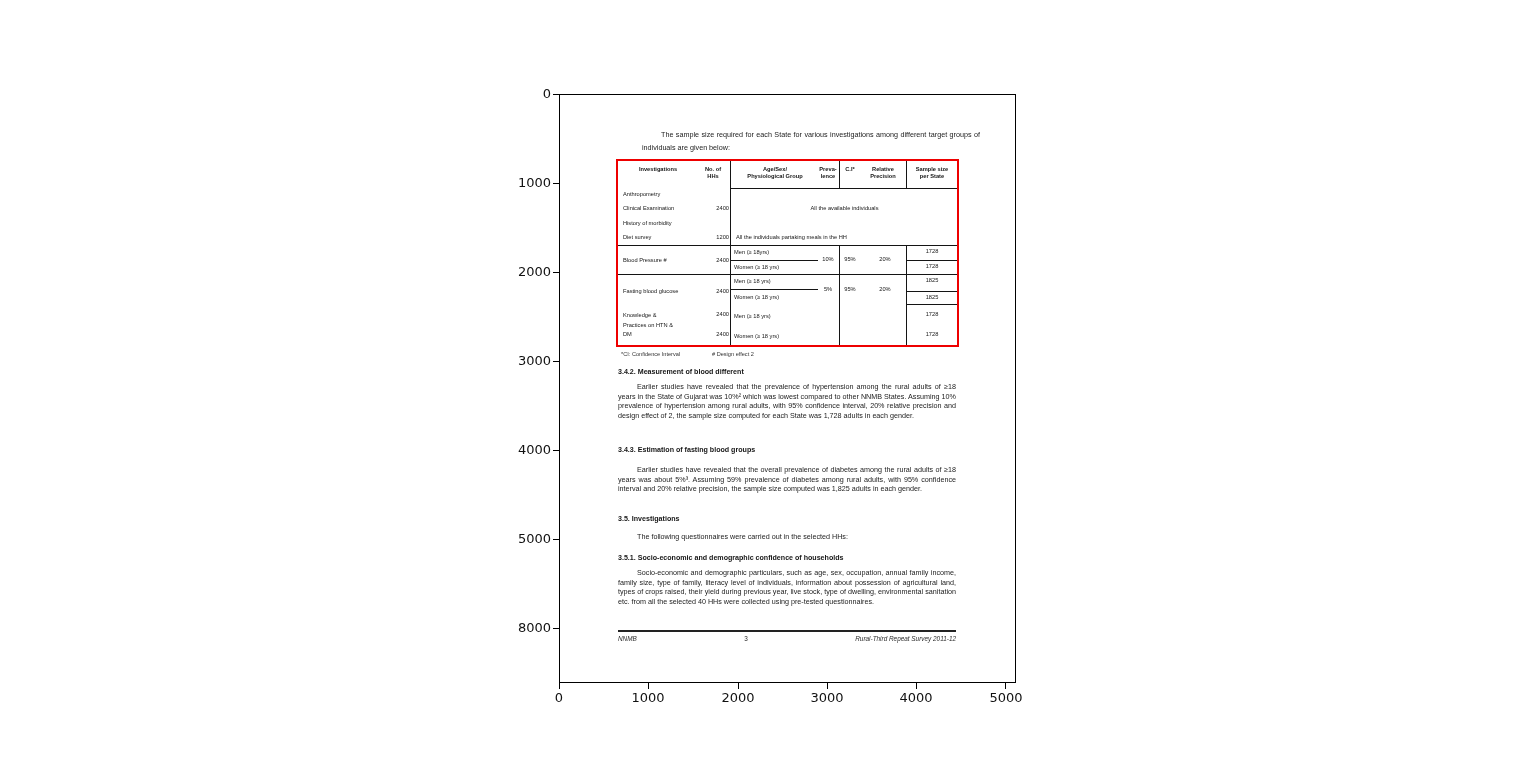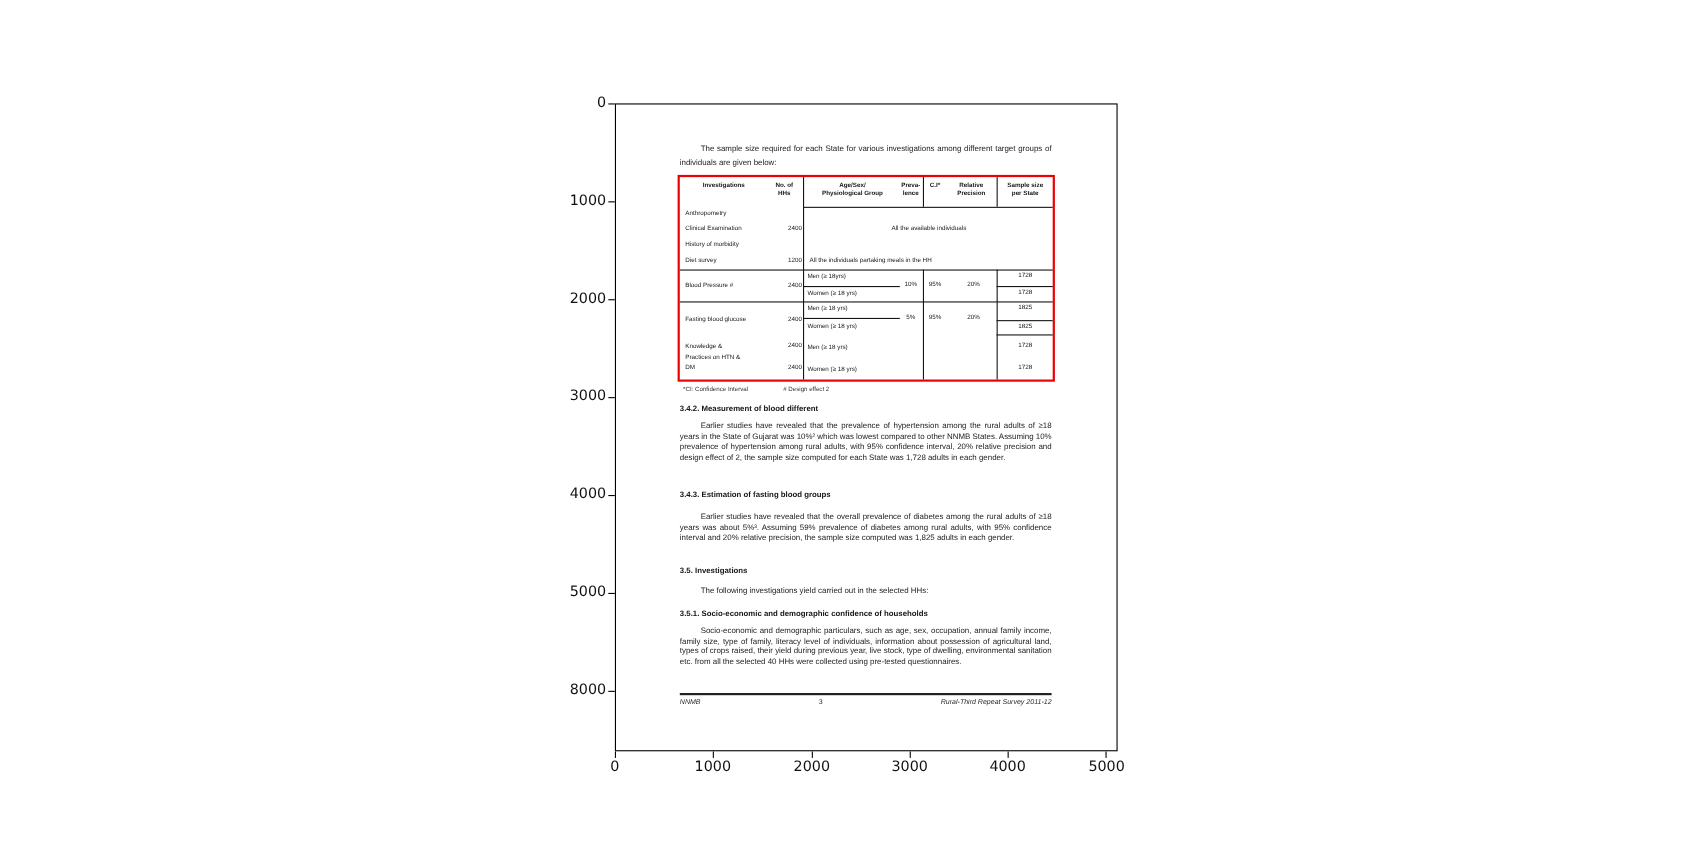--- a/index.html
+++ b/index.html
@@ -11,21 +11,21 @@
   .tick-label{position:absolute;font-size:13px;color:#111;line-height:16px;
               font-family:"DejaVu Sans","Liberation Sans",sans-serif;}
   .ytl{text-align:right;width:60px;}
   .xtl{text-align:center;width:60px;}
   .tick{position:absolute;background:#000;}
   .ytick{width:6px;height:1px;left:553px;}
   .xtick{width:1px;height:6px;top:683px;}
   
   .t{position:absolute;}
   .para{font-size:7.2px;line-height:9.7px;text-align:justify;text-indent:19px;color:#222;}
-  .intro{line-height:12.5px;}
+  .intro{line-height:12.5px;margin-left:24px;}
   .head{font-weight:bold;font-size:7.1px;color:#151515;white-space:nowrap;}
   .fnote{font-size:5.6px;color:#333;white-space:nowrap;}
   
   #redbox{position:absolute;left:56px;top:64px;width:343px;height:188px;
           border:2px solid #ee0000;box-sizing:border-box;}
   .cell{position:absolute;font-size:5.7px;line-height:7.2px;color:#161616;white-space:nowrap;}
   .hc{font-weight:bold;text-align:center;white-space:pre-line;}
   .ctr{text-align:center;}
   .rt{text-align:right;}
   .pre{white-space:pre-line;}
@@ -149,21 +149,21 @@
     <span class="t fnote" style="left:61px;top:256px">*CI: Confidence Interval</span>
     <span class="t fnote" style="left:152px;top:256px"># Design effect 2</span>
 
     <div class="t head" style="left:58px;top:273px">3.4.2. Measurement of blood different</div>
     <div class="t para" style="left:58px;top:287px;width:338px">Earlier studies have revealed that the prevalence of hypertension among the rural adults of ≥18 years in the State of Gujarat was 10%² which was lowest compared to other NNMB States. Assuming 10% prevalence of hypertension among rural adults, with 95% confidence interval, 20% relative precision and design effect of 2, the sample size computed for each State was 1,728 adults in each gender.</div>
 
     <div class="t head" style="left:58px;top:351px">3.4.3. Estimation of fasting blood groups</div>
     <div class="t para" style="left:58px;top:370px;width:338px">Earlier studies have revealed that the overall prevalence of diabetes among the rural adults of ≥18 years was about 5%³. Assuming 59% prevalence of diabetes among rural adults, with 95% confidence interval and 20% relative precision, the sample size computed was 1,825 adults in each gender.</div>
 
     <div class="t head" style="left:58px;top:420px">3.5. Investigations</div>
-    <div class="t para" style="left:58px;top:437px;width:338px">The following investigations yield carried out in the selected HHs:</div>
+    <div class="t para" style="left:58px;top:437px;width:338px">The following questionnaires were carried out in the selected HHs:</div>
 
     <div class="t head" style="left:58px;top:459px">3.5.1. Socio-economic and demographic confidence of households</div>
     <div class="t para" style="left:58px;top:473px;width:338px">Socio-economic and demographic particulars, such as age, sex, occupation, annual family income, family size, type of family, literacy level of individuals, information about possession of agricultural land, types of crops raised, their yield during previous year, live stock, type of dwelling, environmental sanitation etc. from all the selected 40 HHs were collected using pre-tested questionnaires.</div>
 
     <div id="footrule" style="left:58px;top:535px;width:338px"></div>
     <div id="footrow" style="left:58px;top:540px;width:338px">
       <span class="ital">NNMB</span>
       <span>3</span>
       <span class="ital">Rural-Third Repeat Survey 2011-12</span>
     </div>

